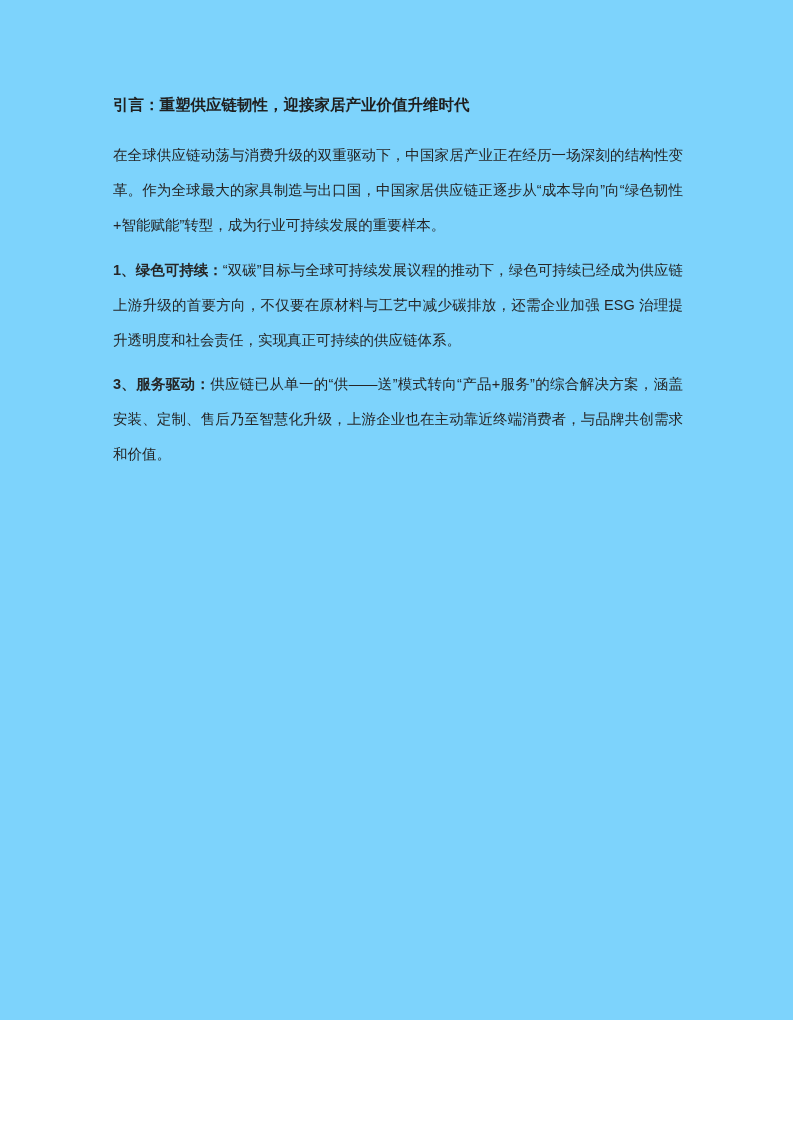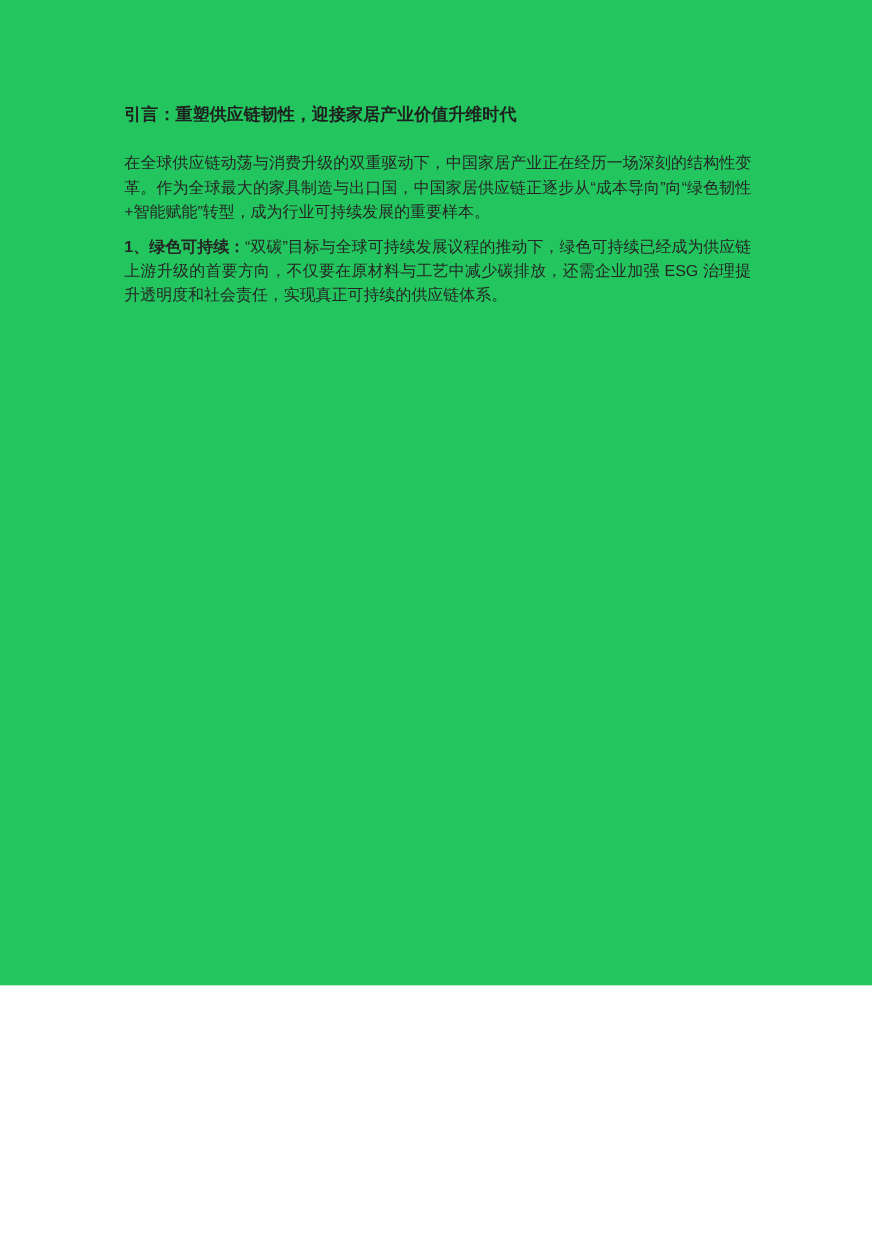--- a/index.html
+++ b/index.html
@@ -3,43 +3,43 @@
 <meta charset="utf-8">
 <style>
   html, body {
     margin: 0;
     padding: 0;
     background: #ffffff;
   }
   .page {
     position: relative;
     width: 793px;
-    height: 896px;
-    background: #22c55e;
+    height: 1020px;
+    background: #7dd3fc;
     overflow: hidden;
     color: #262626;
     font-family: "Liberation Sans", "DejaVu Sans", sans-serif;
   }
   .content {
     position: absolute;
     left: 113px;
     top: 94px;
     width: 570px;
   }
   .doc-title {
     margin: 0 0 22px 0;
     font-size: 15.5px;
     font-weight: 700;
     line-height: 22px;
     color: #1f1f1f;
   }
   .para {
     margin: 0 0 9.5px 0;
     font-size: 14.5px;
-    line-height: 22px;
+    line-height: 35px;
     text-align: justify;
     word-break: break-all;
   }
   .para .lead {
     font-weight: 700;
   }
   .page-number {
     position: absolute;
     left: 648px;
     top: 1035px;
@@ -58,18 +58,19 @@
 
     <h1 class="doc-title">引言：重塑供应链韧性，迎接家居产业价值升维时代</h1>
 
     <p class="para"><span>在全球供应链动荡与消费升级的双重驱动下，中国家居产业正在经历一场深刻的结构性变革。作为全球最大的家具制造与出口国，中国家居供应链正逐步从“成本导向”向“绿色韧性+智能赋能”转型，成为行业可持续发展的重要样本。</span></p>
 
 
 
     <p class="para"><span class="lead">1、绿色可持续：</span><span>“双碳”目标与全球可持续发展议程的推动下，绿色可持续已经成为供应链上游升级的首要方向，不仅要在原材料与工艺中减少碳排放，还需企业加强 ESG 治理提升透明度和社会责任，实现真正可持续的供应链体系。</span></p>
 
 
+    <p class="para"><span class="lead">3、服务驱动：</span><span>供应链已从单一的“供——送”模式转向“产品+服务”的综合解决方案，涵盖安装、定制、售后乃至智慧化升级，上游企业也在主动靠近终端消费者，与品牌共创需求和价值。</span></p>
 
 
   </div>
 
   <div class="page-number">1</div>
 </div>
 
 </body></html>

